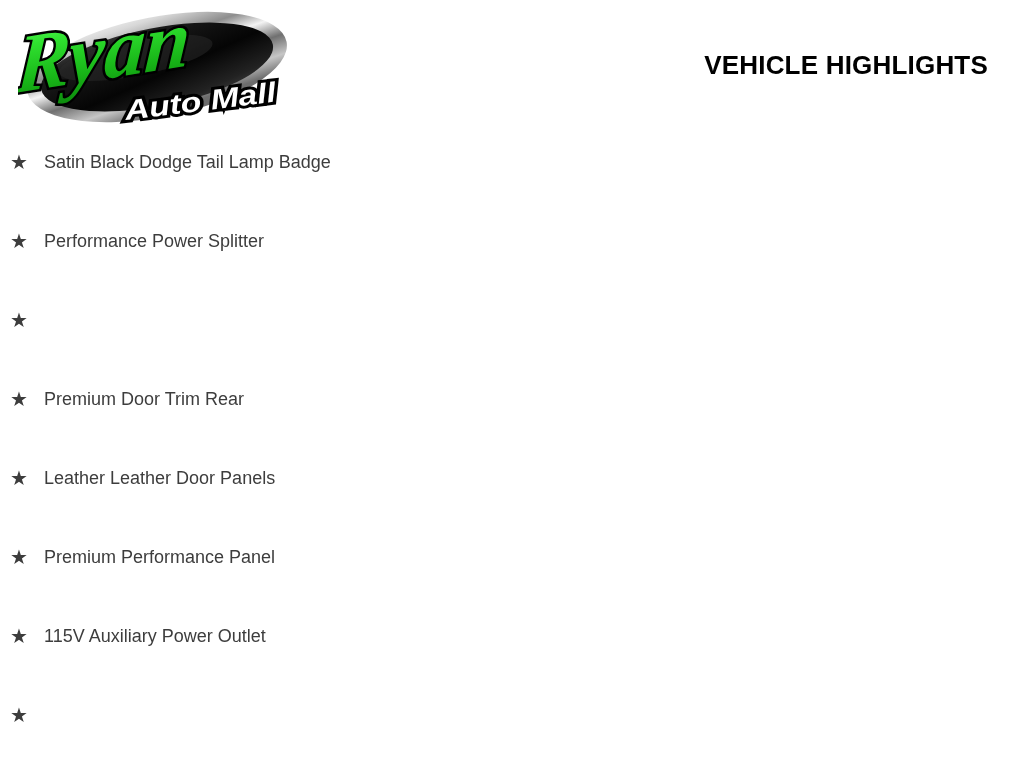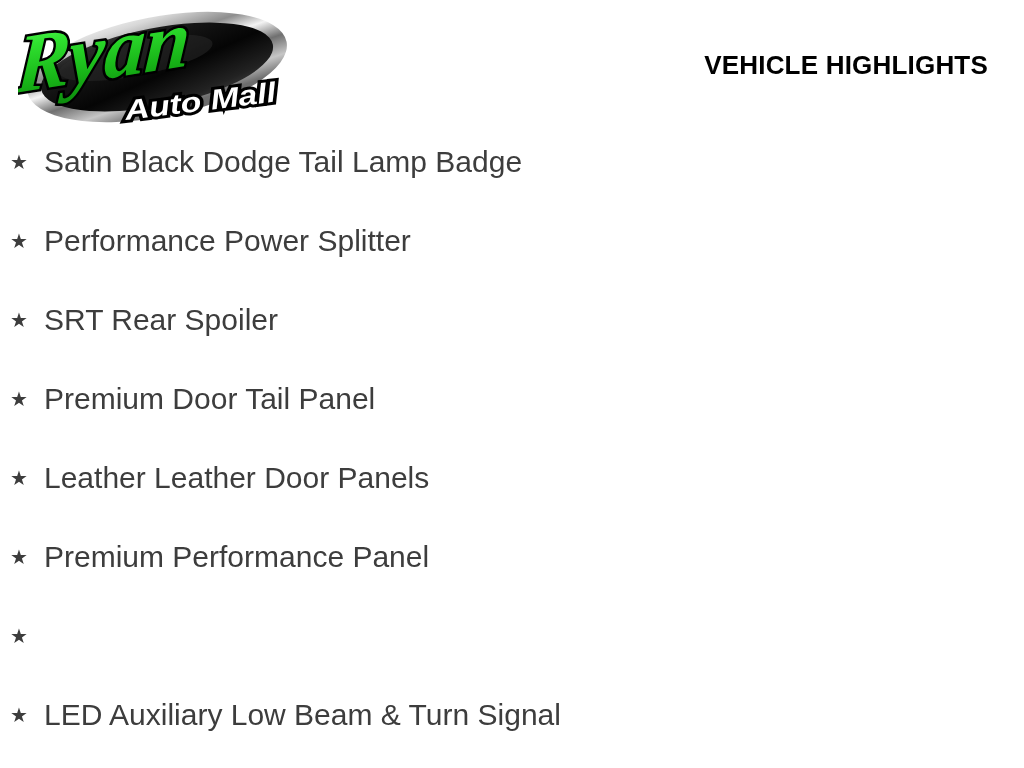--- a/index.html
+++ b/index.html
@@ -75,21 +75,21 @@
     margin-left: 10px;
     font-size: 20px;
     line-height: 32px;
     color: #3d3d3d;
     text-align: left;
     -webkit-user-select: none;
     user-select: none;
   }
   .highlight-label {
     flex: 0 1 auto;
-    font-size: 30px;
+    font-size: 18px;
     line-height: 32px;
     color: #3d3d3d;
     white-space: nowrap;
     text-align: center;
   }
 </style>
 </head>
 <body>
 
 <div id="header">
@@ -140,34 +140,33 @@
   <li class="highlight-item">
     <span class="bullet-star">★</span>
     <span class="highlight-label">Satin Black Dodge Tail Lamp Badge</span>
   </li>
   <li class="highlight-item">
     <span class="bullet-star">★</span>
     <span class="highlight-label">Performance Power Splitter</span>
   </li>
   <li class="highlight-item">
     <span class="bullet-star">★</span>
-    <span class="highlight-label">SRT Rear Spoiler</span>
   </li>
   <li class="highlight-item">
     <span class="bullet-star">★</span>
-    <span class="highlight-label">Premium Door Tail Panel</span>
+    <span class="highlight-label">Premium Door Trim Rear</span>
   </li>
   <li class="highlight-item">
     <span class="bullet-star">★</span>
     <span class="highlight-label">Leather Leather Door Panels</span>
   </li>
   <li class="highlight-item">
     <span class="bullet-star">★</span>
     <span class="highlight-label">Premium Performance Panel</span>
   </li>
   <li class="highlight-item">
     <span class="bullet-star">★</span>
+    <span class="highlight-label">115V Auxiliary Power Outlet</span>
   </li>
   <li class="highlight-item">
     <span class="bullet-star">★</span>
-    <span class="highlight-label">LED Auxiliary Low Beam &amp; Turn Signal</span>
   </li>
 </ul>
 
 </body></html>

